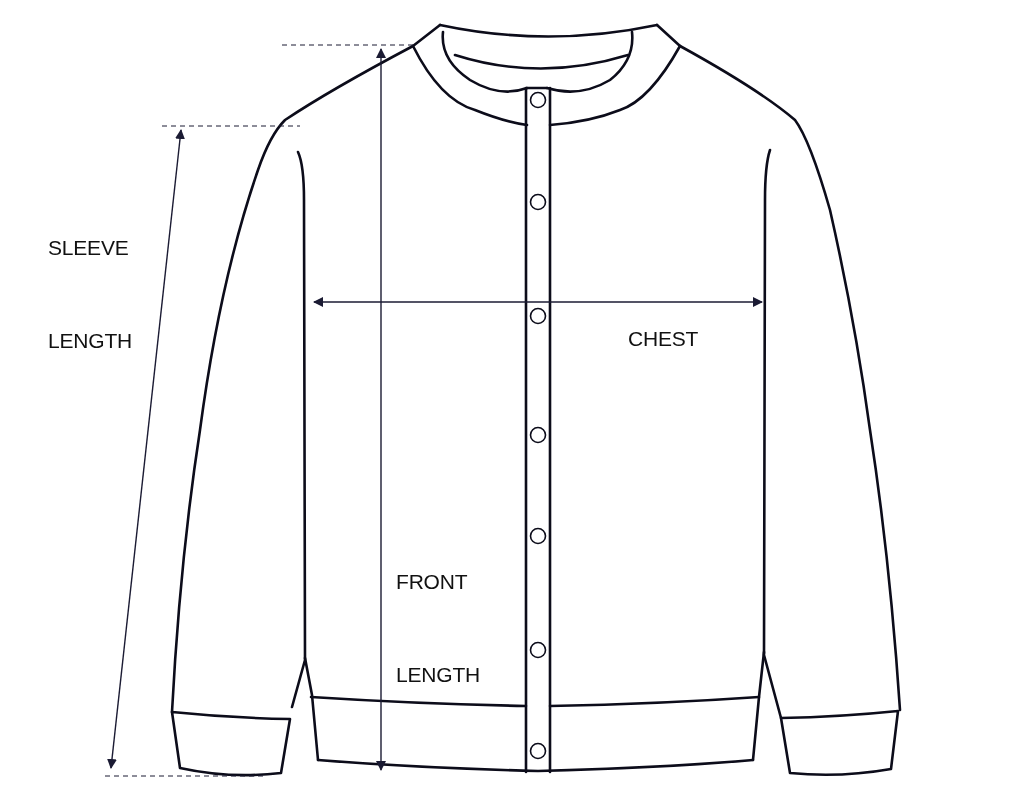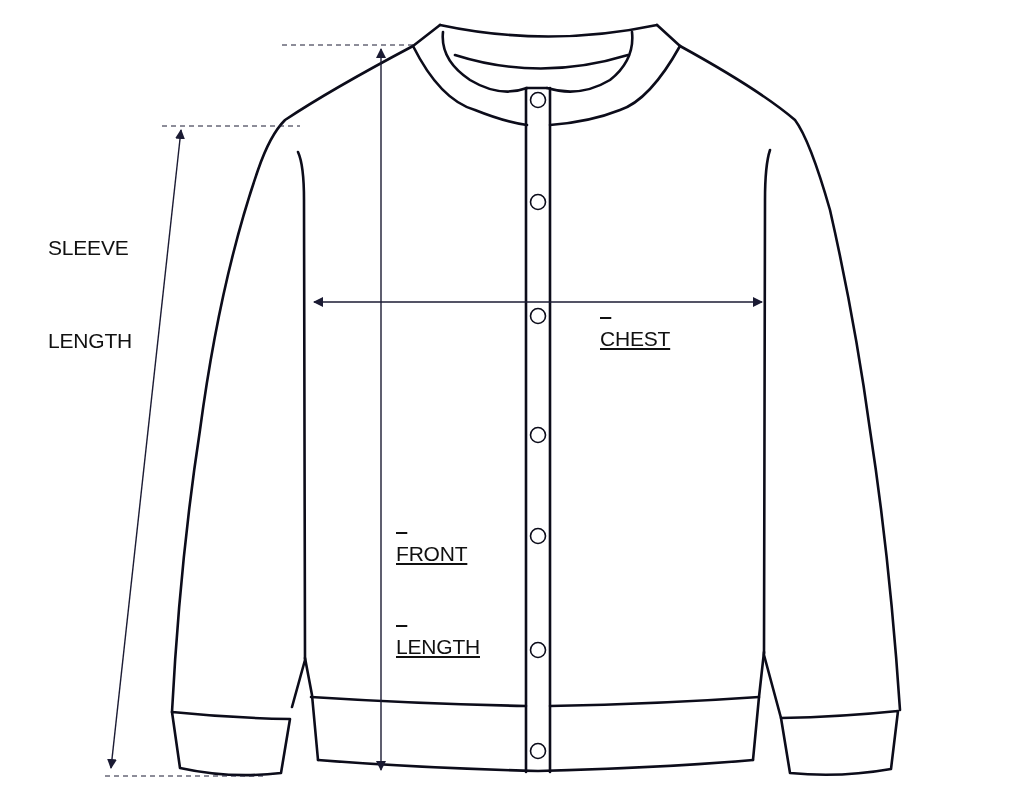--- a/index.html
+++ b/index.html
@@ -85,20 +85,20 @@
   <line class="measure" x1="111" y1="768" x2="181" y2="130" marker-start="url(#ah)" marker-end="url(#ah)"></line>
   <line class="measure" x1="381" y1="770" x2="381" y2="49" marker-start="url(#ah)" marker-end="url(#ah)"></line>
   <line class="measure" x1="314" y1="302" x2="762" y2="302" marker-start="url(#ah)" marker-end="url(#ah)"></line>
 </svg>
 
 <div class="label" style="left:48px; top:170px;">
   <div>SLEEVE</div>
   <div>LENGTH</div>
 </div>
 
-<div class="label" style="left:600px; top:261px;text-decoration:underline;">
+<div class="label" style="left:628px; top:261px;">
   <div>CHEST</div>
 </div>
 
-<div class="label" style="left:396px; top:476px;text-decoration:underline;">
+<div class="label" style="left:396px; top:504px;">
   <div>FRONT</div>
   <div>LENGTH</div>
 </div>
 
 </body></html>

